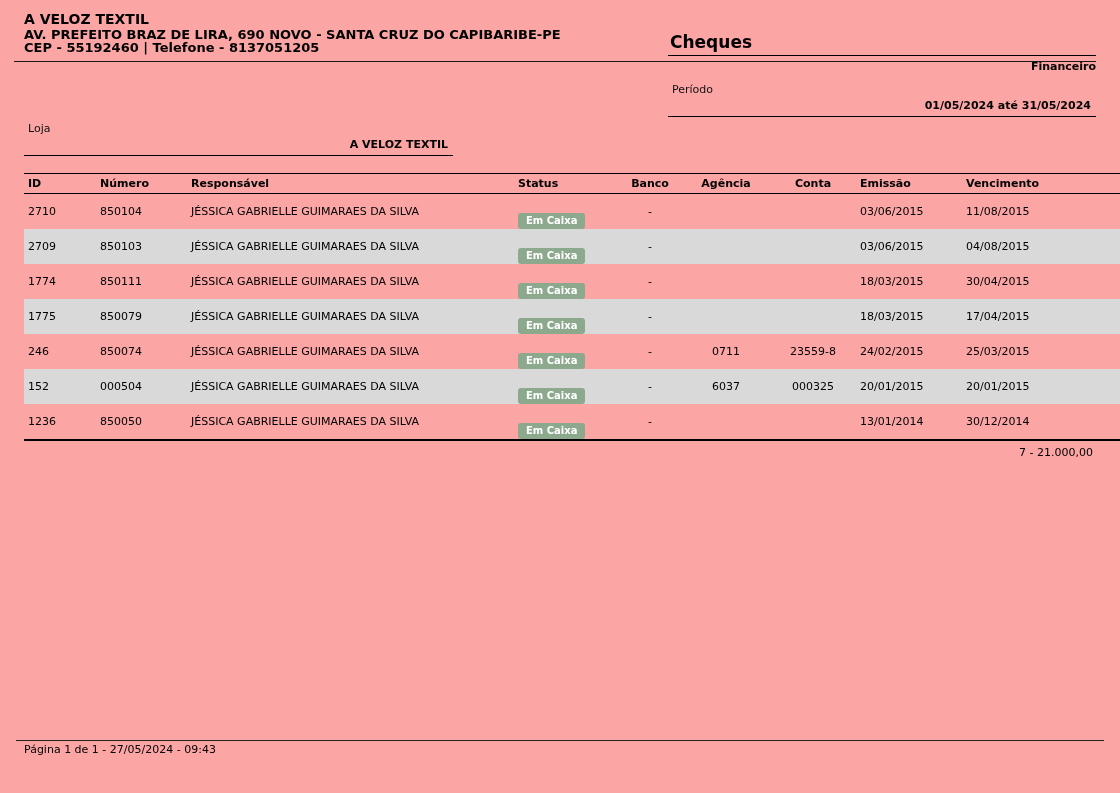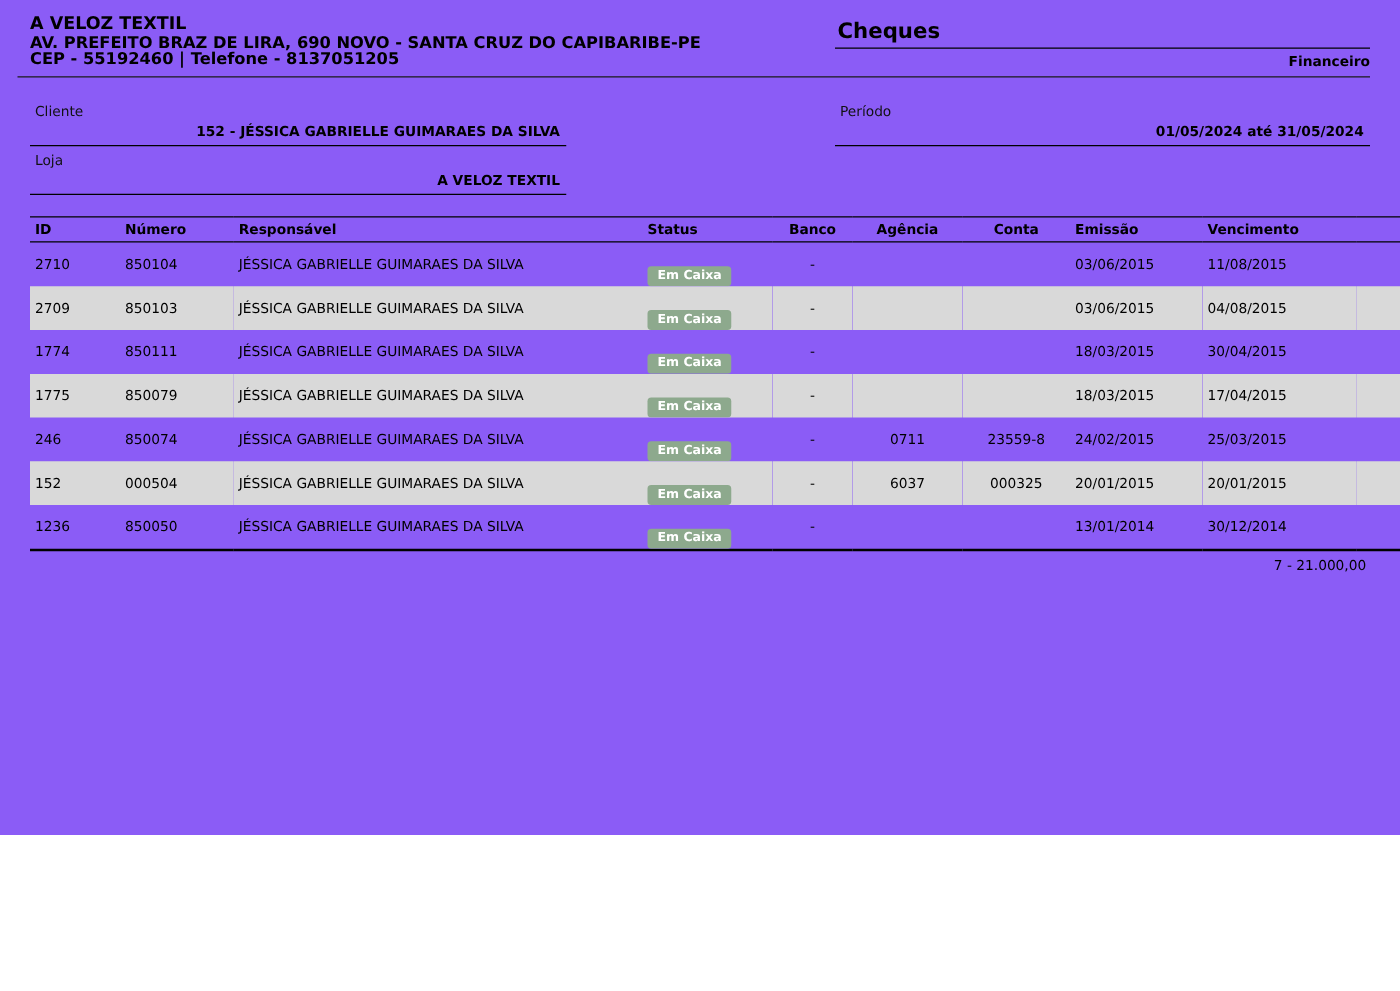--- a/index.html
+++ b/index.html
@@ -1,40 +1,41 @@
 <!DOCTYPE html>
 <html style="--badge-bg: #8da98d; --row-alt-bg: #d9d9d9;"><head>
 <meta charset="utf-8">
 <style>
   html, body { margin: 0; padding: 0; background: #ffffff; }
   .page {
     position: relative;
     width: 1120px;
-    height: 668px;
-    background: #8b5cf6;
+    height: 793px;
+    background: #fca5a5;
     color: #000;
     font-family: "DejaVu Sans", "Liberation Sans", sans-serif;
     overflow: hidden;
   }
 
   
   .header {
     position: absolute;
     top: 8px; left: 24px; right: 24px;
     display: flex;
     justify-content: space-between;
   }
   .company { padding-top: 2px; }
   .company-name { font-size: 14px; font-weight: bold; line-height: 18px; }
   .company-line { font-size: 13px; font-weight: bold; line-height: 13px; }
   .titleblock { width: 428px; }
   .report-title {
     font-size: 17px; font-weight: bold; line-height: 20px;
     padding: 7px 0 3px 2px;
     border-bottom: 1.5px solid #000;
+    margin-top: 17px;
   }
   .report-module {
     text-align: right;
     font-size: 11px; font-weight: bold;
     padding-top: 4px;
   }
   .header-rule {
     position: absolute;
     top: 61px; left: 14px; right: 24px;
     border-top: 1.5px solid #1a1a1a;
@@ -110,24 +111,20 @@
       <div class="company-line">CEP - 55192460 | Telefone - 8137051205</div>
     </div>
     <div class="titleblock">
       <div class="report-title">Cheques</div>
       <div class="report-module">Financeiro</div>
     </div>
   </div>
   <div class="header-rule"></div>
 
   <div class="fields">
-    <div class="field field-cliente">
-      <div class="field-label">Cliente</div>
-      <div class="field-value">152 - JÉSSICA GABRIELLE GUIMARAES DA SILVA</div>
-    </div>
     <div class="field field-periodo">
       <div class="field-label">Período</div>
       <div class="field-value">01/05/2024 até 31/05/2024</div>
     </div>
     <div class="field field-loja">
       <div class="field-label">Loja</div>
       <div class="field-value">A VELOZ TEXTIL</div>
     </div>
   </div>
 

